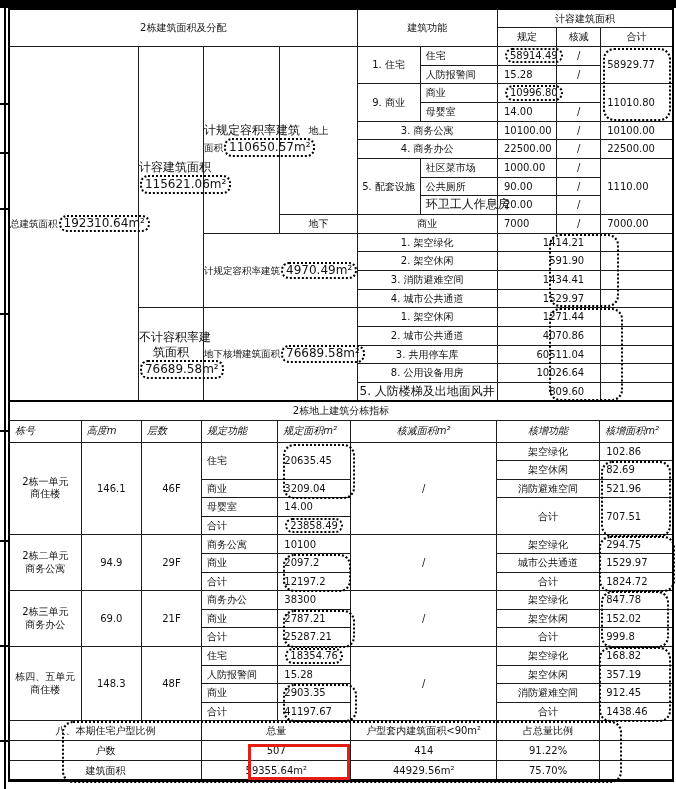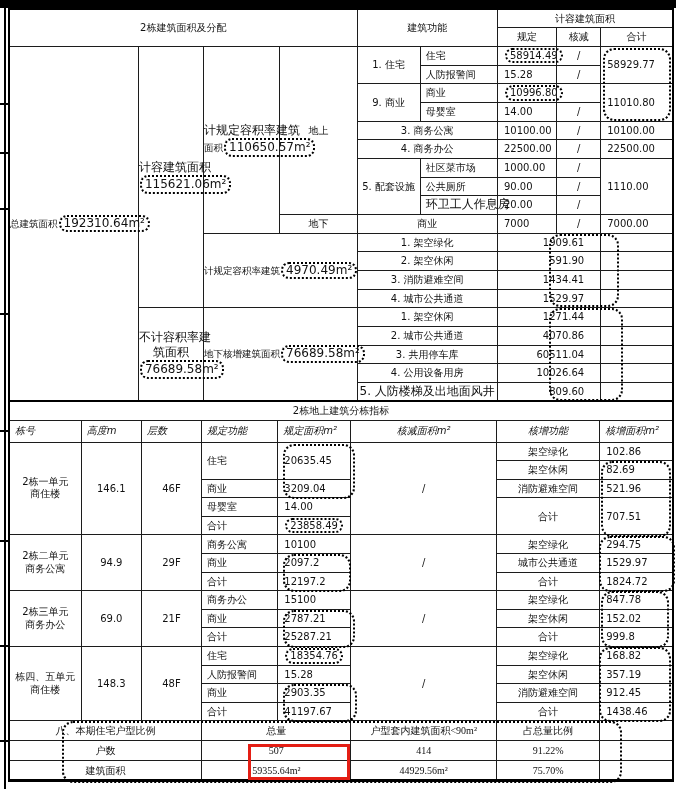--- a/index.html
+++ b/index.html
@@ -9,21 +9,21 @@
   .leftline{position:absolute;left:4px;top:0;width:2px;height:789px;background:#000;}
   .tick{position:absolute;left:0;width:9px;height:2px;background:#000;}
 
   table{border-collapse:collapse;table-layout:fixed;position:absolute;left:8px;background:#fff;}
   td{border:1px solid #1c1c1c;font-size:10px;line-height:1.15;text-align:center;vertical-align:middle;
      padding:0;overflow:visible;white-space:nowrap;}
   .t1{top:8px;width:666px;border:2px solid #000;}
   .t2{top:400px;width:666px;border:2px solid #000;border-bottom:3px solid #000;}
   .t1 tbody tr{height:18.68px;}
   .t2 tr.blk{height:18.6px;}
-  .t2 tr.sumrow{height:20px;font-family:Liberation Serif, serif;}
+  .t2 tr.sumrow{height:20px;}
   tr.h17{height:17px;} tr.h19{height:19px;} tr.h22{height:22px;font-style:italic;}
   td.val{text-align:left;padding-left:6px;margin-left:32px;}
   td.fn{text-align:left;padding-left:5px;}
   td.kzval{text-align:right;padding-right:16px;}
   td.ded{text-align:center;}
   .sm{font-size:12px;}
   .cloud{display:inline-block;border:2px dotted #000;border-radius:8px;padding:0 3px;margin-left:1px;}
   .cloudbox{position:absolute;border:2.5px dotted #000;border-radius:11px;pointer-events:none;background:transparent;}
   .redbox{position:absolute;border:3px solid #e41e14;pointer-events:none;background:transparent;}
   .twoline div{line-height:1.25;}
@@ -139,21 +139,21 @@
         <td class="val">7000</td>
         <td class="ded">/</td>
         <td class="val">7000.00</td>
       </tr>
 
       <tr>
         <td colspan="2" rowspan="4">
           <div class="nowrap"><span>计规定容积率建筑</span><span class="cloud sm">4970.49m²</span></div>
         </td>
         <td colspan="2">1. 架空绿化</td>
-        <td colspan="2" class="kzval">1909.61</td>
+        <td colspan="2" class="kzval">1414.21</td>
         <td></td>
       </tr>
       <tr>
         <td colspan="2">2. 架空休闲</td>
         <td colspan="2" class="kzval">591.90</td>
         <td></td>
       </tr>
       <tr>
         <td colspan="2">3. 消防避难空间</td>
         <td colspan="2" class="kzval">1434.41</td>
@@ -182,21 +182,21 @@
         <td colspan="2">2. 城市公共通道</td>
         <td colspan="2" class="kzval">4070.86</td>
         <td></td>
       </tr>
       <tr>
         <td colspan="2">3. 共用停车库</td>
         <td colspan="2" class="kzval">60511.04</td>
         <td></td>
       </tr>
       <tr>
-        <td colspan="2">4. 公用设备用房</td>
+        <td colspan="2">8. 公用设备用房</td>
         <td colspan="2" class="kzval">10026.64</td>
         <td></td>
       </tr>
       <tr>
         <td colspan="2" class="sm">5. 人防楼梯及出地面风井</td>
         <td colspan="2" class="kzval">809.60</td>
         <td></td>
       </tr>
     </tbody>
   </table>
@@ -288,21 +288,21 @@
       </tr>
 
       <tr class="blk">
         <td rowspan="3" class="twoline">
           <div>2栋三单元</div>
           <div>商务办公</div>
         </td>
         <td rowspan="3">69.0</td>
         <td rowspan="3">21F</td>
         <td class="fn">商务办公</td>
-        <td class="val">15100</td>
+        <td class="val">38300</td>
         <td rowspan="3" class="ded">/</td>
         <td>架空绿化</td>
         <td class="val">847.78</td>
       </tr>
       <tr class="blk">
         <td class="fn">商业</td>
         <td class="val">2787.21</td>
         <td>架空休闲</td>
         <td class="val">152.02</td>
       </tr>

